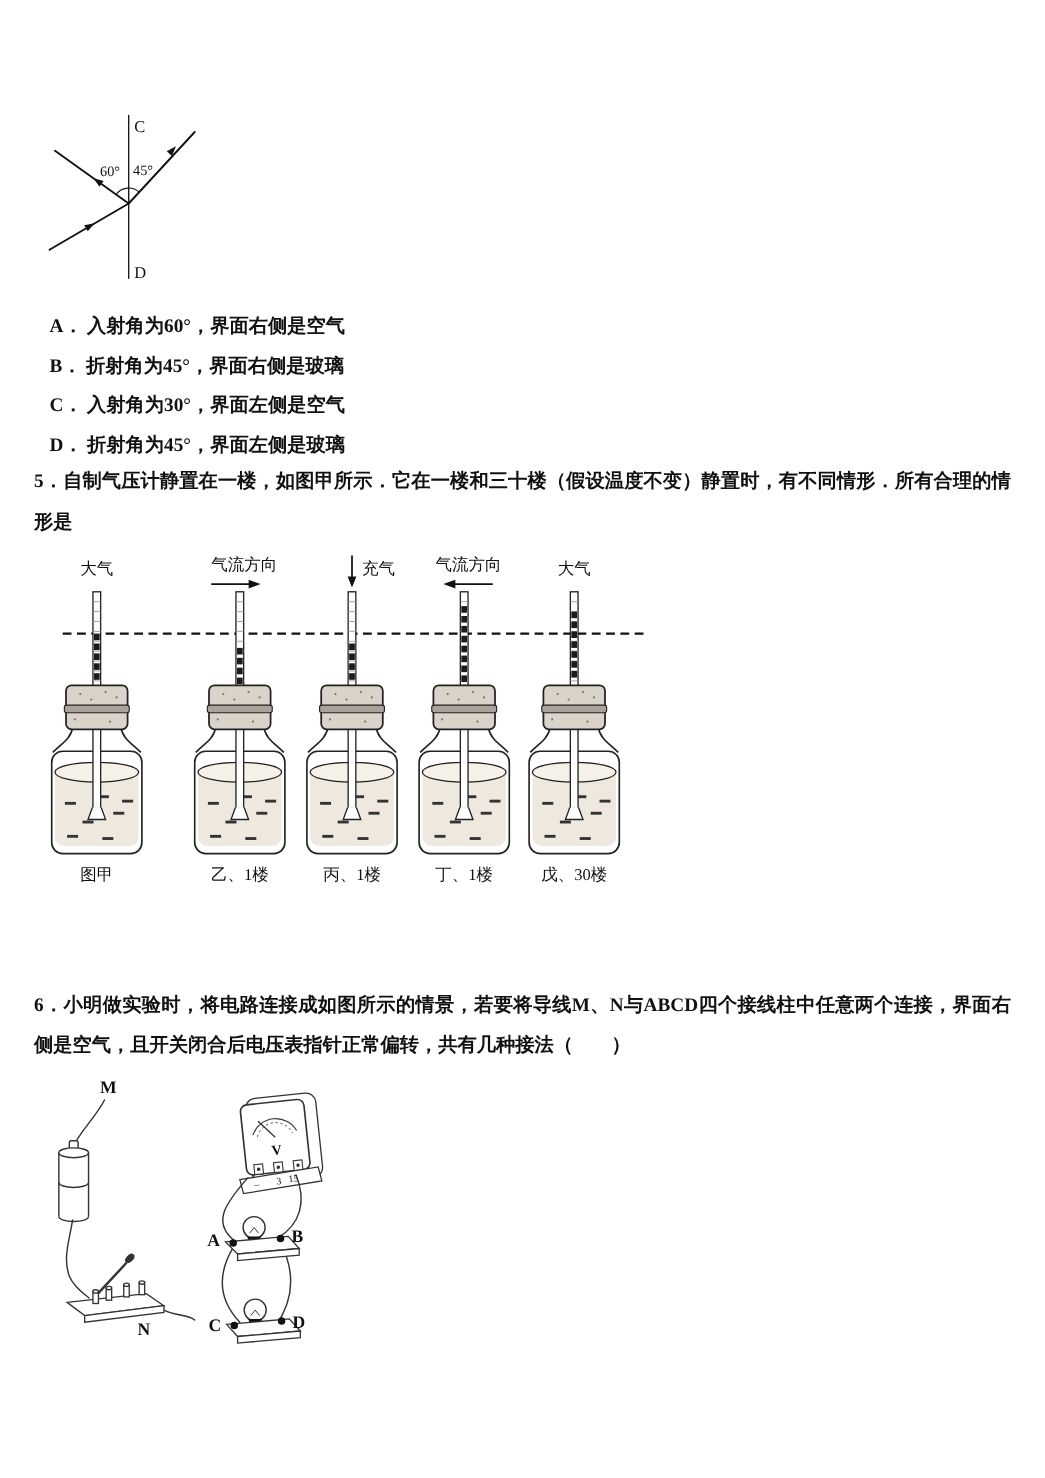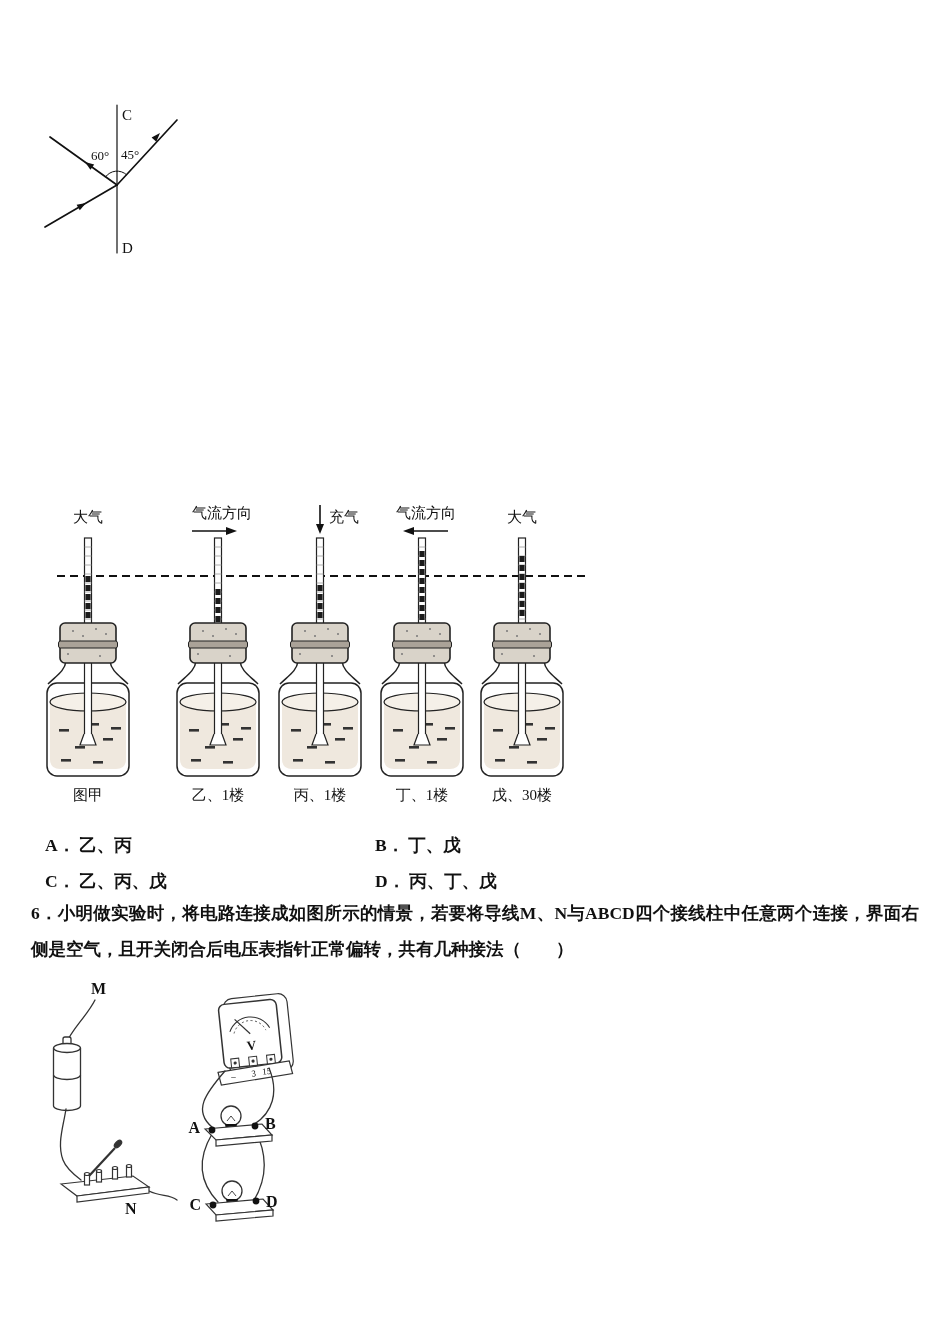--- a/index.html
+++ b/index.html
@@ -31,21 +31,30 @@
       <polygon points="48,101 41.8,108.3 38.6,102.8"></polygon>
       <polygon points="47,60 56.2,62.6 52.4,67.8"></polygon>
       <polygon points="122,31 118.3,39.8 113.6,35.4"></polygon>
     </g>
     <text x="84" y="18" font-size="15">C</text>
     <text x="84" y="151" font-size="15">D</text>
     <text x="62" y="58" font-size="13" text-anchor="middle">60°</text>
     <text x="92" y="57" font-size="13" text-anchor="middle">45°</text>
   </svg>
 
-
+  <div class="opts" style="left:45px; top:278px;">
+    <div class="opt"><span class="lbl">A．</span><span>入射角为60°，界面右侧是空气</span></div>
+    <div class="opt"><span class="lbl">B．</span><span>折射角为45°，界面右侧是玻璃</span></div>
+    <div class="opt"><span class="lbl">C．</span><span>入射角为30°，界面左侧是空气</span></div>
+    <div class="opt"><span class="lbl">D．</span><span>折射角为45°，界面左侧是玻璃</span></div>
+  </div>
+
+  <div class="para" style="left:31px; top:419px; width:888px;">
+    <span>5．</span><span>自制气压计静置在一楼，如图甲所示．它在一楼和三十楼（假设温度不变）静置时，有不同情形．所有合理的情形是</span>
+  </div>
 
   <svg id="barometer-svg" style="left:45px; top:503px;" width="545" height="312" viewBox="0 0 545 312">
     <line x1="12" y1="73" x2="542" y2="73" stroke="#111" stroke-width="2" stroke-dasharray="8 5"></line>
     <g id="bottles">
         <g>
           <rect x="2" y="180" width="82" height="93" rx="10" fill="#fff" stroke="#222" stroke-width="1.5"></rect>
           <path d="M 5 199 L 5 256 Q 5 266 15 266 L 71 266 Q 81 266 81 256 L 81 199 Z" fill="#efe8de"></path>
           <ellipse cx="43" cy="199" rx="38" ry="9" fill="#f5f0e8" stroke="#222" stroke-width="1.2"></ellipse>
           <rect x="14" y="226" width="10" height="2.6" fill="#333"></rect>
           <rect x="44" y="220" width="10" height="2.6" fill="#333"></rect>
@@ -248,26 +257,20 @@
           <circle cx="472" cy="133" r="1" fill="#777"></circle>
           <circle cx="495" cy="131" r="1" fill="#777"></circle>
           <circle cx="457" cy="151" r="1" fill="#777"></circle>
           <circle cx="489" cy="153" r="1" fill="#777"></circle>
           <text x="477" y="19" font-size="15" text-anchor="middle">大气</text>
           <text x="477" y="297" font-size="15" text-anchor="middle">戊、30楼</text>
         </g>
       </g>
   </svg>
 
-  <div class="opts grid2" style="left:45px; top:827px; width:640px;">
-    <div class="opt"><span class="lbl">A．</span><span>乙、丙</span></div>
-    <div class="opt"><span class="lbl">B．</span><span>丁、戊</span></div>
-    <div class="opt"><span class="lbl">C．</span><span>乙、丙、戊</span></div>
-    <div class="opt"><span class="lbl">D．</span><span>丙、丁、戊</span></div>
-  </div>
 
   <div class="para" style="left:31px; top:895px; width:888px; line-height:36px;">
     <span>6．</span><span>小明做实验时，将电路连接成如图所示的情景，若要将导线M、N与ABCD四个接线柱中任意两个连接，界面右侧是空气，且开关闭合后电压表指针正常偏转，共有几种接法（　　）</span>
   </div>
 
   <svg style="left:35px; top:978px;" width="300" height="255" viewBox="0 0 300 255">
 
     <g fill="none" stroke="#333" stroke-width="1.3" stroke-linecap="round">
       <path d="M 60,22 C 52,38 36,52 31,66"></path>
       <path d="M 31,131 C 28,150 22,166 28,182 C 31,190 38,196 46,202"></path>

